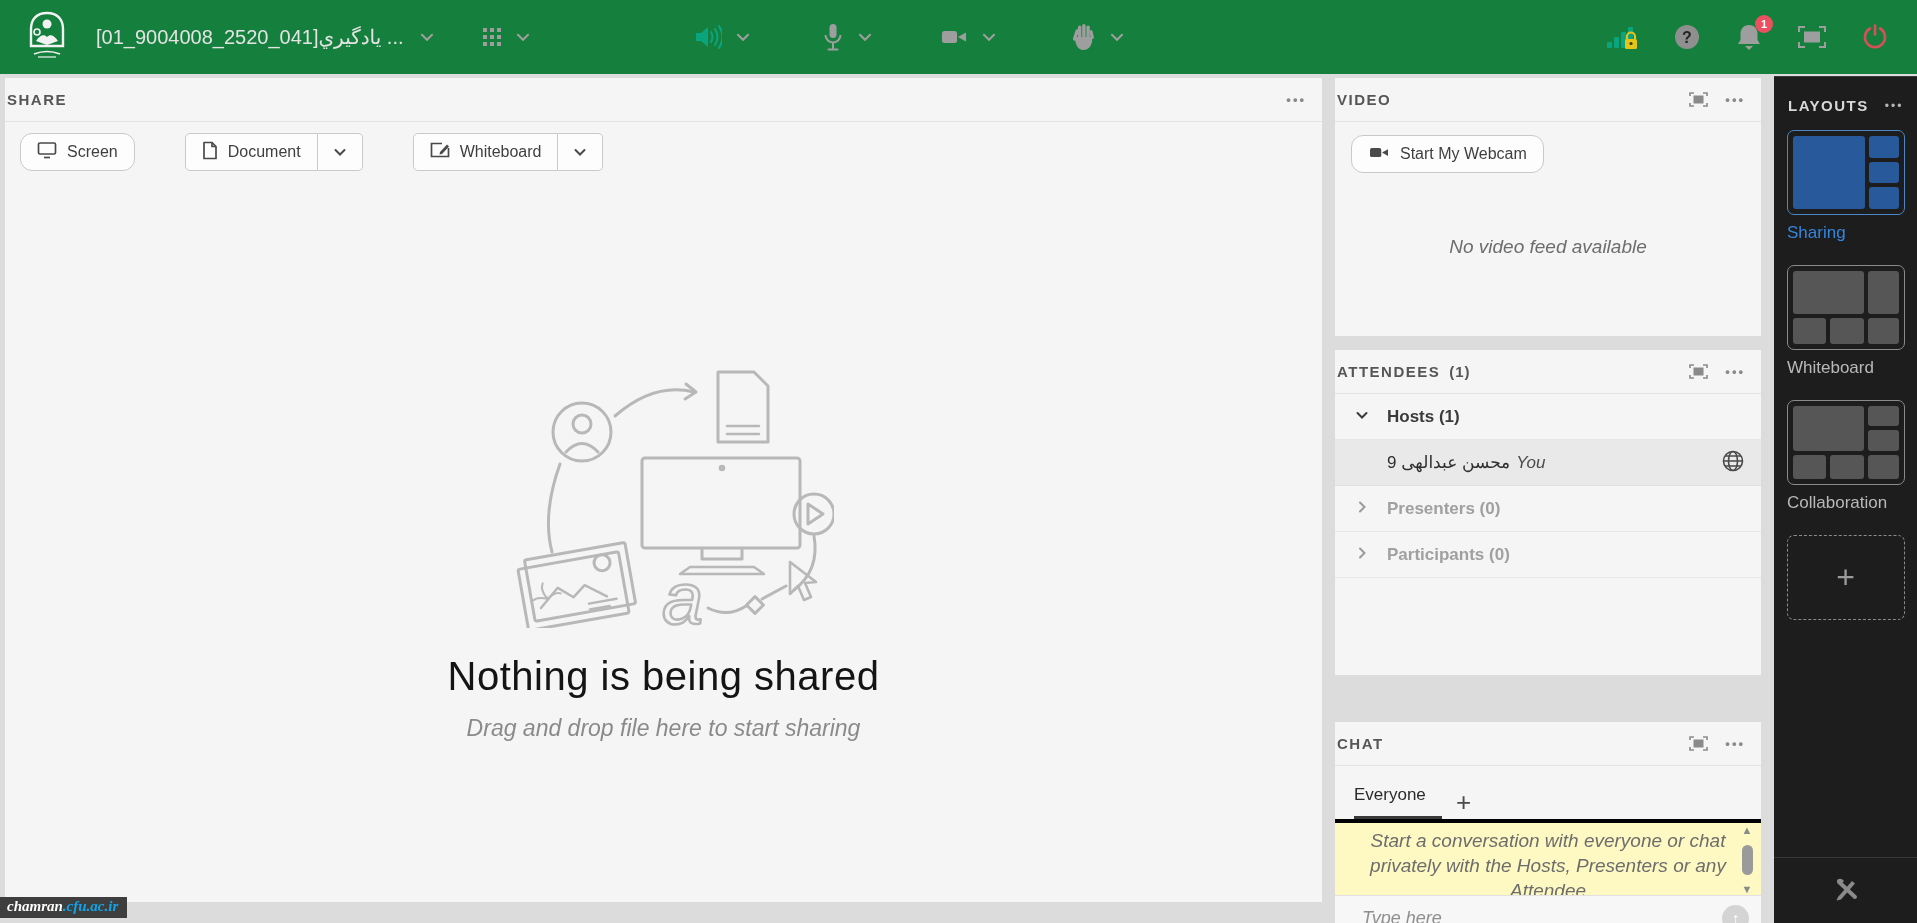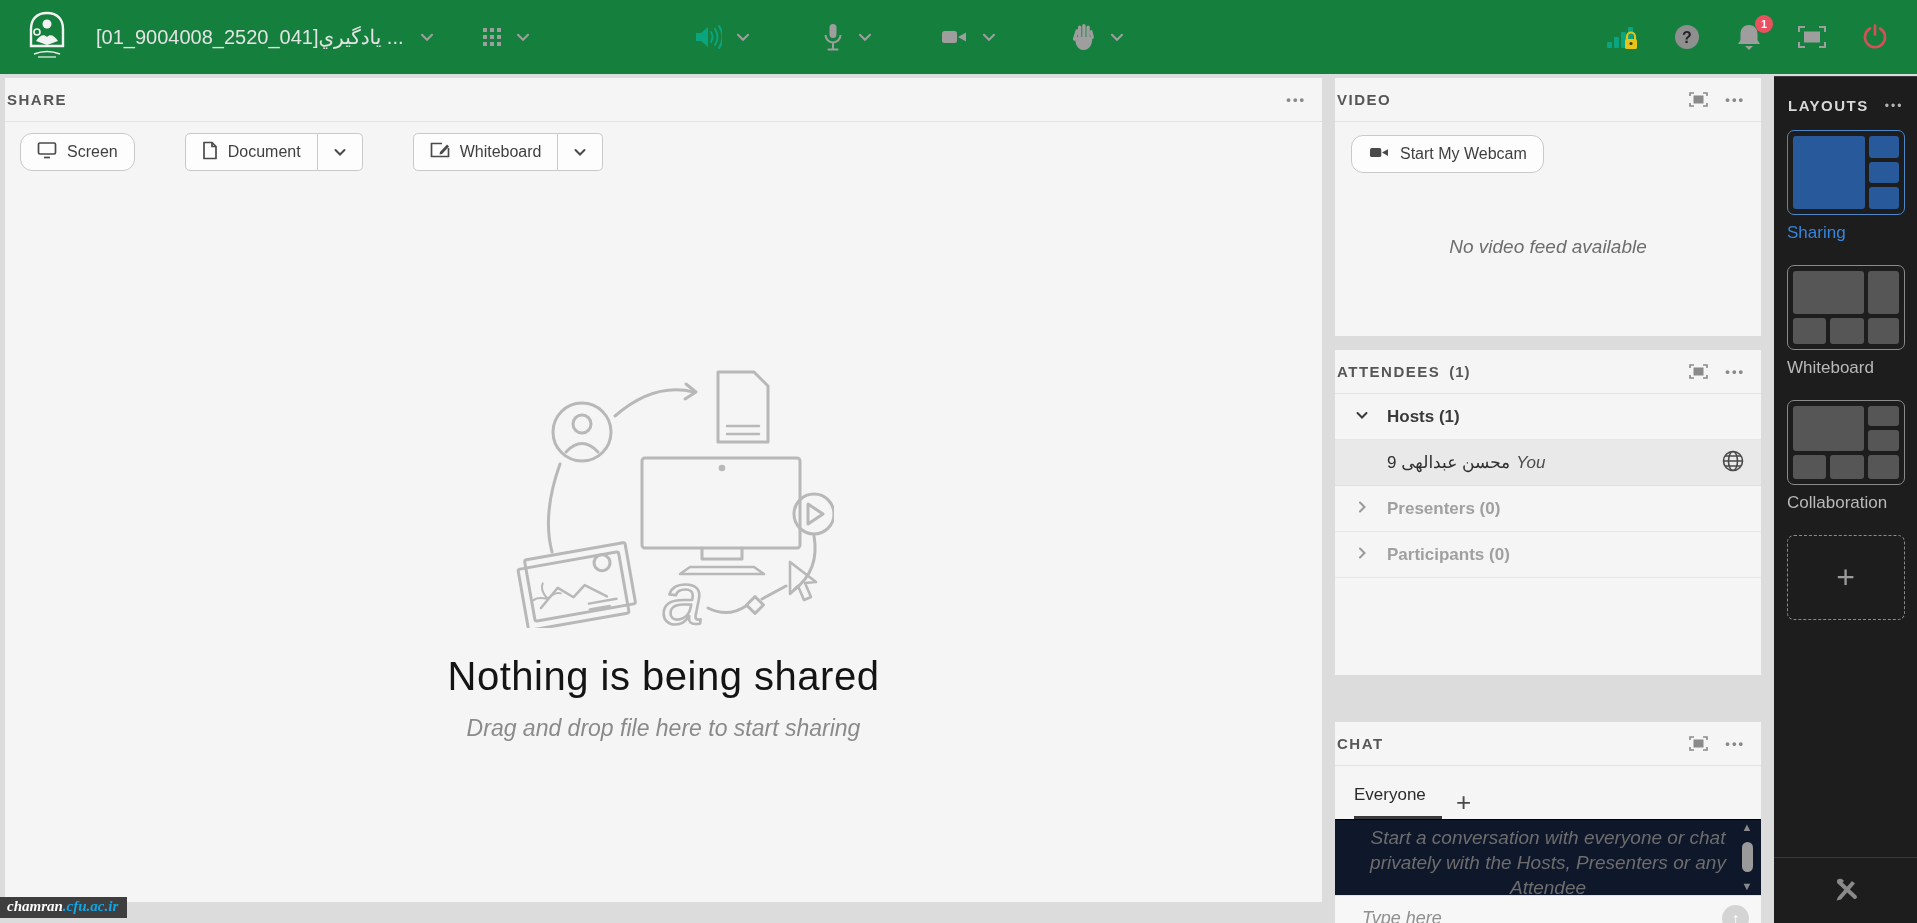--- a/index.html
+++ b/index.html
@@ -71,22 +71,22 @@
   .att-name { font-size:17px; color:#2f2f2f; }
   .att-you { font-size:17px; color:#4c4c4c; font-style:italic; margin-left:6px; }
   .att-user .spacer { flex:1; }
 
   
   #chat-pod { left:1335px; top:722px; width:426px; height:221px; }
   .chat-tabs { height:53px; display:flex; align-items:flex-end; padding:0 0 0 19px; }
   .chat-tab { font-size:17px; color:#2b2b2b; padding:0 4px 11px 0; border-bottom:3px solid #3a3a3a;
               min-width:88px; cursor:pointer; }
   .chat-add { font-size:26px; color:#4a4a4a; margin:0 0 4px 14px; cursor:pointer; line-height:1; }
-  .chat-msgs { position:relative; height:76px; background:#0f172a; overflow:hidden;
-               border-top:1px solid #000000; }
+  .chat-msgs { position:relative; height:76px; background:#fef9c3; overflow:hidden;
+               border-top:4px solid #000000; }
   .chat-empty { width:372px; margin:5px auto 0; text-align:center; font-size:19px; font-style:italic;
                 color:#6d6d6d; line-height:25px; }
   .chat-scroll { position:absolute; right:6px; top:2px; width:16px; height:70px;
                  display:flex; flex-direction:column; align-items:center; justify-content:space-between; }
   .chat-scroll .arr { color:#8a8a8a; font-size:11px; line-height:1; cursor:pointer; }
   .chat-thumb { width:11px; height:30px; background:#9a9a9a; border-radius:6px; cursor:pointer; }
   .chat-input-row { height:46px; border-top:1px solid #e2e2e2; display:flex; align-items:center;
                     padding:0 12px 0 27px; background:#f7f7f7; }
   .chat-input { flex:1; border:none; outline:none; background:transparent; font-size:18px;
                 font-style:italic; color:#444; font-family:"Liberation Sans",sans-serif; }

